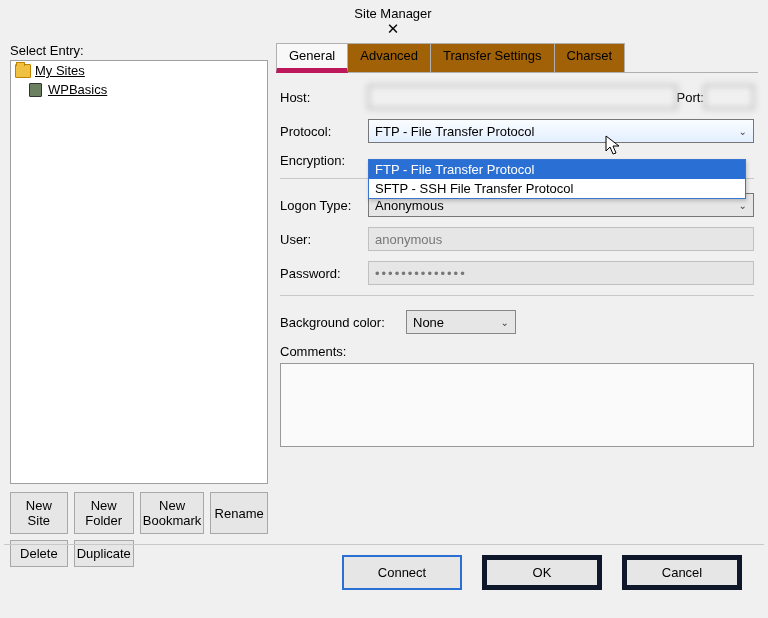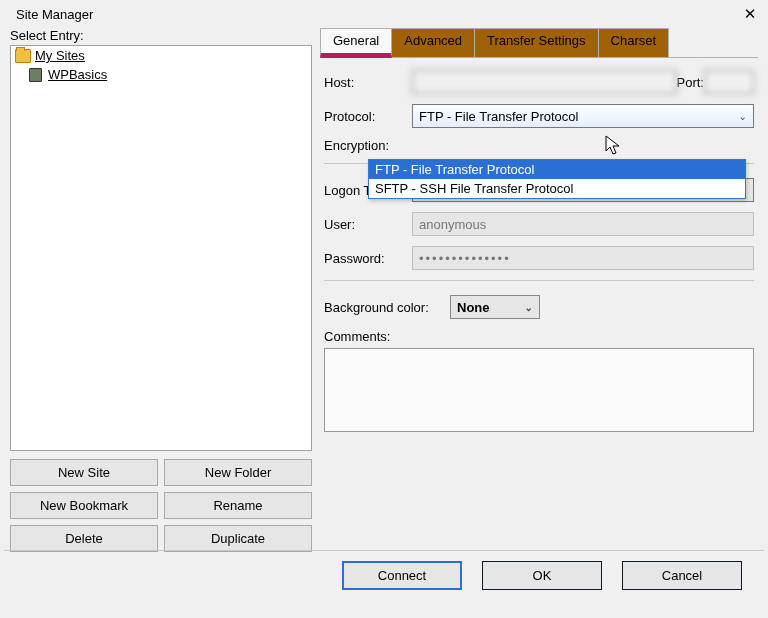--- a/index.html
+++ b/index.html
@@ -1,55 +1,55 @@
 <!DOCTYPE html>
 <html><head>
   <meta charset="utf-8">
   <style>
     * { box-sizing: border-box; margin: 0; padding: 0; font-family: "Segoe UI", Tahoma, sans-serif; font-size: 13px; }
     body { background: #f0f0f0; width: 768px; height: 618px; overflow: hidden; }
     .window { width: 768px; height: 618px; background: #f0f0f0; position: relative; }
-    .title-bar { display: flex; justify-content: space-between; align-items: center; padding: 6px 10px 2px 16px; }
+    .title-bar { display: flex; justify-content: space-between; align-items: center; padding: 6px 10px 2px 28px; flex-direction: column; }
     .title-text { font-size: 13px; }
     .close-btn { width: 16px; height: 16px; display:flex; align-items:center; justify-content:center; cursor:pointer; font-size:15px; }
     .content { display: flex; padding: 4px 10px 0 10px; gap: 8px; height: 528px; }
-    .left-panel { width: 302px; display:flex; flex-direction:column; }
+    .left-panel { width: 258px; display:flex; flex-direction:column; }
     .select-entry-label { margin-bottom: 2px; }
     .tree { flex: 1; background: #fff; border: 1px solid #a0a0a0; overflow:auto; }
     .tree-node { display:flex; align-items:center; padding: 2px 4px; gap:4px;text-decoration:underline; }
     .tree-node.child { padding-left: 18px; gap: 6px; }
     .folder-icon { width:16px; height:14px; background:#f0c040; border:1px solid #c08000; border-radius:1px; position:relative; }
     .folder-icon::before { content:""; position:absolute; top:-3px; left:0; width:7px; height:3px; background:#f0c040; border:1px solid #c08000; border-bottom:none; border-radius:1px 1px 0 0; }
     .server-icon { width:13px; height:14px; background:#6a8060; border:1px solid #333; border-radius:1px; position:relative; }
     .tree-wrap { position:relative; }
-    .left-buttons { display:grid; grid-template-columns:1fr 1fr; gap:6px; margin-top:8px; }
+    .left-buttons { display:grid; grid-template-columns:1fr 1fr 1fr 1fr; gap:6px; margin-top:8px; }
     .left-buttons button { padding:5px 2px; background:#e6e6e6; border:1px solid #a8a8a8; cursor:pointer; }
     .right-panel { flex:1; }
     .tabs { display:flex; border-bottom:1px solid #b0b0b0; margin-bottom:12px; }
     .tab { padding:4px 12px 5px 12px; border:1px solid #b0b0b0; margin-right:-1px; margin-bottom:-1px; background:#a16207; cursor:pointer; }
     .tab.active { background:#f8f8f8; border-bottom:5px solid #be185d; z-index:1; position:relative; }
     .form { padding: 0 4px 0 4px; }
     .row { display:flex; align-items:center; margin-bottom:10px; gap:0; }
     .label { width:88px; }
     .text-input { padding:3px 6px; border:1px solid #777; background:#fff; height:24px; }
     .host-input { flex:1; }
     .port-input { width:50px; }
     .dd { flex:1; height:24px; border:1px solid #777; background:linear-gradient(#fafdff,#e3efff); padding:3px 6px; position:relative; cursor:pointer; display:flex; align-items:center; }
     .dd-chev { position:absolute; right:6px; top:50%; transform:translateY(-50%); font-size:10px; color:#444; }
     .dd-wide { background:#e6e6e6; }
     .dropdown-list { position:absolute; top:159px; left:368px; width:378px; border:1px solid #3874d0; background:#fff; box-shadow:1px 2px 4px rgba(0,0,0,0.2); z-index:50; }
     .dropdown-item { padding:2px 6px; cursor:pointer; }
     .dropdown-item.sel { background:#2a6fd4; color:#fff; }
     .hr { border:0; border-top:1px solid #c8c8c8; margin:6px 0 14px 0; }
     .user-input, .pw-input { flex:1; background:#e6e6e6; border:1px solid #c0c0c0; padding:3px 6px; height:24px; color:#777; }
     .pw-input { letter-spacing:2px; }
-    .bg-select { width:90px; height:24px; border:1px solid #888; background:#e6e6e6; padding:2px 6px; position:relative; display:flex; align-items:center;font-weight:bold; }
+    .bg-select { width:110px; height:24px; border:1px solid #888; background:#e6e6e6; padding:2px 6px; position:relative; display:flex; align-items:center; }
     .comments-box { width:100%; height:84px; border:1px solid #999; background:#fafafa; resize:none; overflow-y:scroll; }
     .footer { position:absolute; bottom:0; left:0; right:0; padding:10px 22px 12px 0; display:flex; justify-content:flex-end; gap:20px; border-top:1px solid #c8c8c8; margin:16px 4px; }
-    .footer button { width:120px; padding:5px 0; background:#e6e6e6; border:1px solid #0f172a; cursor:pointer; }
+    .footer button { width:120px; padding:5px 0; background:#e6e6e6; border:5px solid #0f172a; cursor:pointer; }
     .footer button.primary { border:2px solid #2a6fd4; }
     .cursor { position:absolute; top:135px; left:605px; z-index:60; pointer-events:none; }
     .blur { filter: blur(3px); color:#ccc; background:#f0f0f0; }
   </style>
 </head>
 <body>
 
 <div class="window">
 
   <div class="title-bar">

